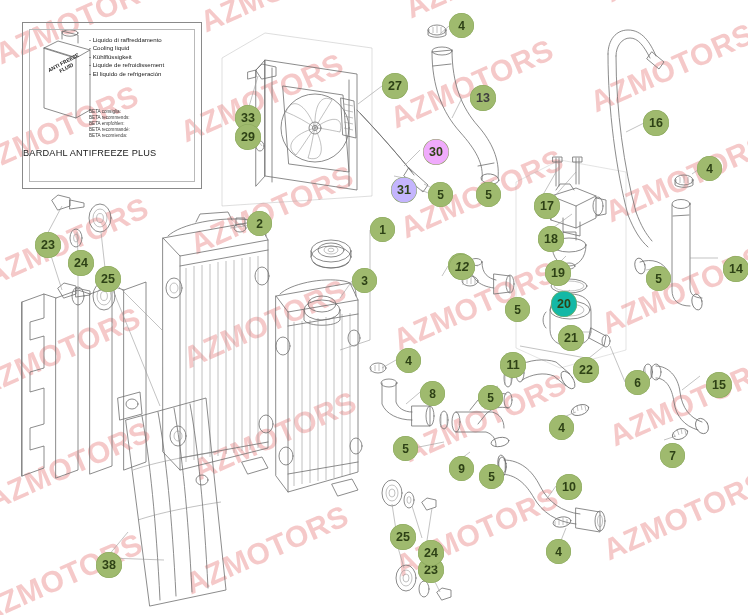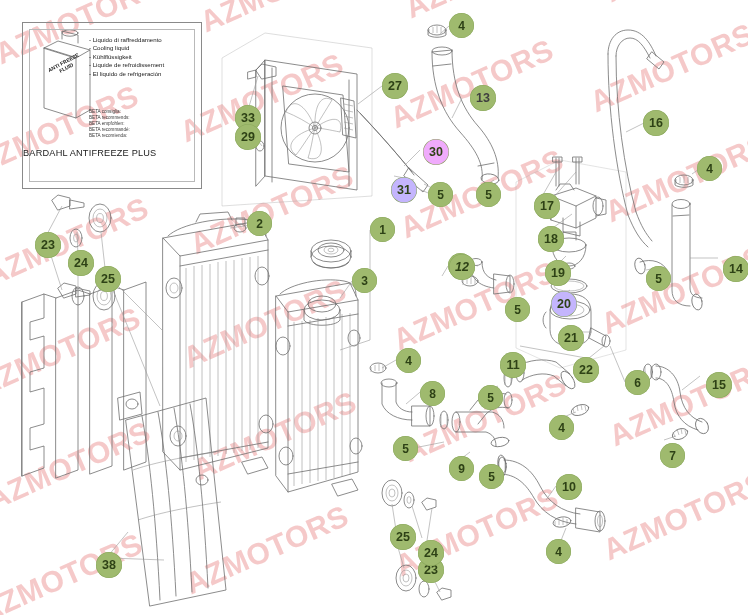--- a/index.html
+++ b/index.html
@@ -504,21 +504,21 @@
       <div class="callout" style="left: 556px; top: 474px; background: rgb(159, 186, 110); color: rgb(46, 66, 22);">10</div>
       <div class="callout" style="left: 500px; top: 352px; background: rgb(159, 186, 110); color: rgb(46, 66, 22);">11</div>
       <div class="callout" style="left: 449px; top: 254px; background: rgb(159, 186, 110); color: rgb(46, 66, 22); font-style: italic;">12</div>
       <div class="callout" style="left: 470px; top: 85px; background: rgb(159, 186, 110); color: #404040;">13</div>
       <div class="callout" style="left: 723px; top: 256px; background: rgb(159, 186, 110); color: rgb(46, 66, 22);">14</div>
       <div class="callout" style="left: 706px; top: 372px; background: rgb(159, 186, 110); color: rgb(46, 66, 22);">15</div>
       <div class="callout" style="left: 643px; top: 110px; background: rgb(159, 186, 110); color: rgb(46, 66, 22);">16</div>
       <div class="callout" style="left: 534px; top: 193px; background: rgb(159, 186, 110); color: rgb(46, 66, 22);">17</div>
       <div class="callout" style="left: 538px; top: 226px; background: rgb(159, 186, 110); color: rgb(46, 66, 22); text-align: center;">18</div>
       <div class="callout" style="left: 545px; top: 260px; background: rgb(159, 186, 110); color: rgb(46, 66, 22);">19</div>
-      <div class="callout" style="left: 551px; top: 291px; background: #c4b5fd; color: rgb(46, 66, 22);">20</div>
+      <div class="callout" style="left: 551px; top: 291px; background: #14b8a6; color: rgb(46, 66, 22);">20</div>
       <div class="callout" style="left: 558px; top: 325px; background: rgb(159, 186, 110); color: rgb(46, 66, 22);">21</div>
       <div class="callout" style="left: 573px; top: 357px; background: rgb(159, 186, 110); color: rgb(46, 66, 22);">22</div>
       <div class="callout" style="left: 35px; top: 232px; background: rgb(159, 186, 110); color: rgb(46, 66, 22);">23</div>
       <div class="callout" style="left: 68px; top: 250px; background: rgb(159, 186, 110); color: rgb(46, 66, 22);">24</div>
       <div class="callout" style="left: 95px; top: 266px; background: rgb(159, 186, 110); color: rgb(46, 66, 22);">25</div>
       <div class="callout" style="left: 418px; top: 557px; background: rgb(159, 186, 110); color: rgb(46, 66, 22);">23</div>
       <div class="callout" style="left: 418px; top: 540px; background: rgb(159, 186, 110); color: rgb(46, 66, 22);">24</div>
       <div class="callout" style="left: 390px; top: 524px; background: rgb(159, 186, 110); color: rgb(46, 66, 22);">25</div>
       <div class="callout" style="left: 96px; top: 552px; background: rgb(159, 186, 110); color: rgb(46, 66, 22);">38</div>
       <div class="callout" style="left: 382px; top: 73px; background: rgb(159, 186, 110); color: rgb(46, 66, 22);">27</div>

